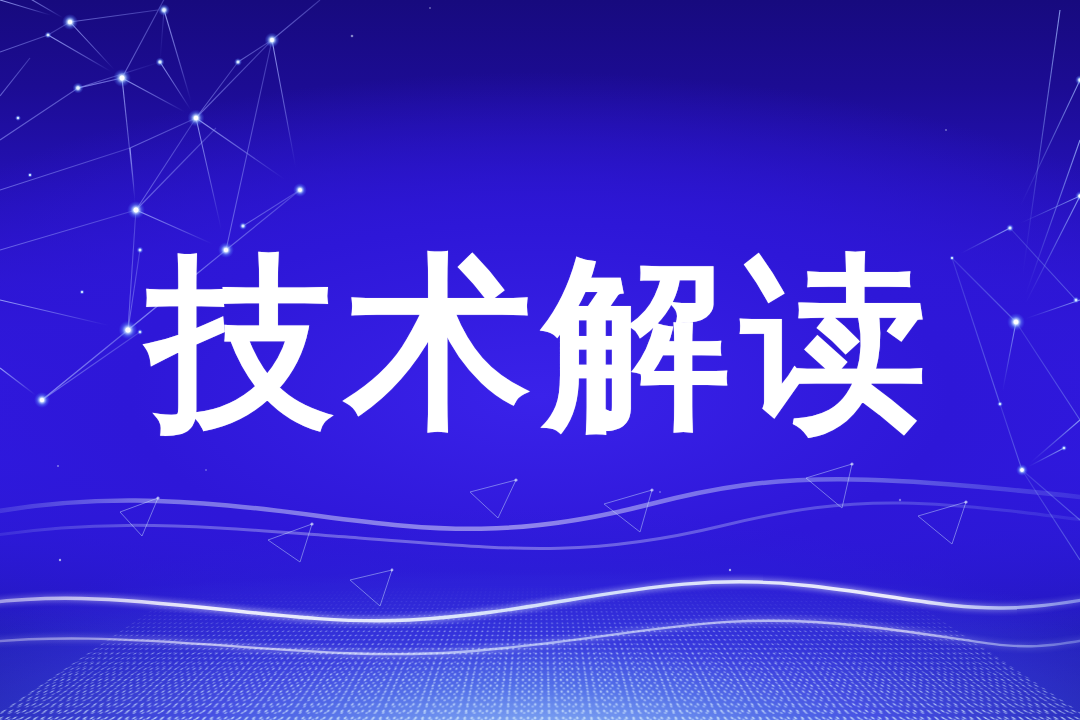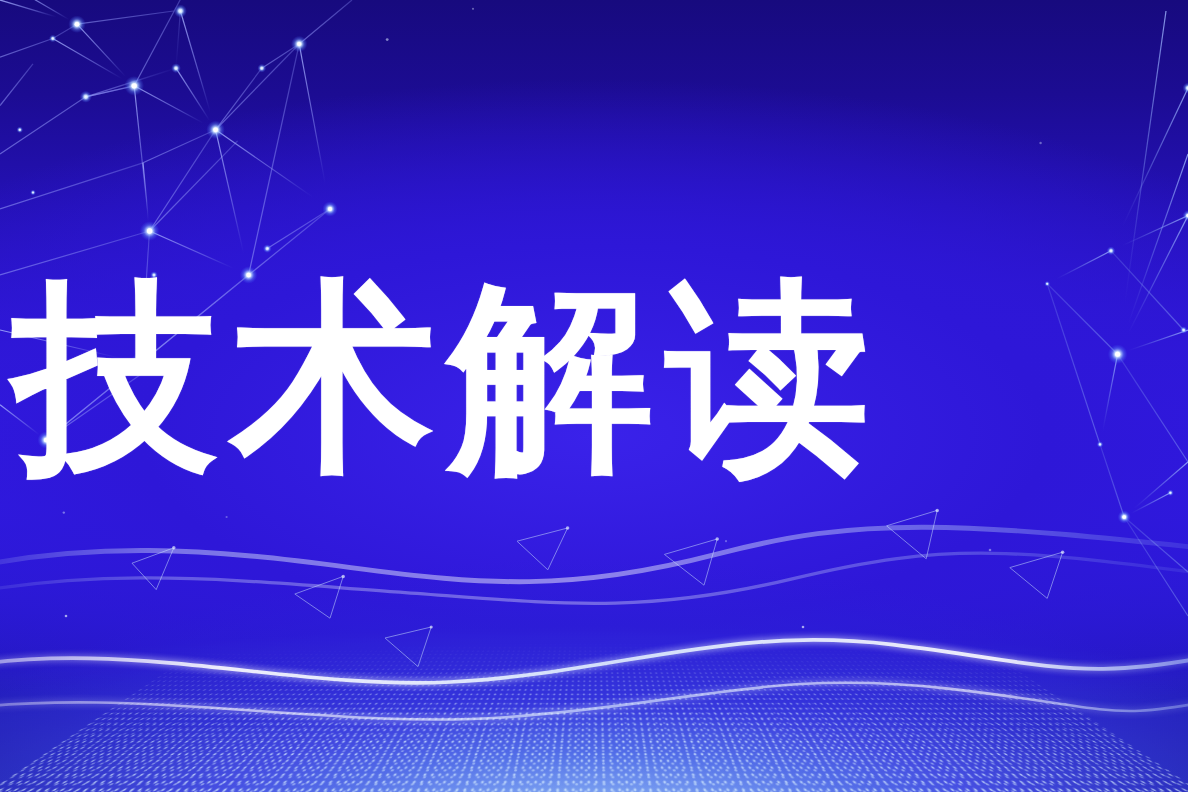--- a/index.html
+++ b/index.html
@@ -69,21 +69,21 @@
       rgba(190,232,255,.55) 0%,
       rgba(120,185,250,.34) 22%,
       rgba(70,120,235,.18) 44%,
       rgba(40,40,200,0) 72%);
     pointer-events:none;mix-blend-mode:screen;
   }
 
   
   .title-wrap{
     position:absolute;left:0;right:4px;top:248px;
-    display:flex;align-items:center;justify-content:flex-start;
+    display:flex;align-items:center;justify-content:center;
     pointer-events:none;
   }
   .title{
     margin:0;
     color:#ffffff;
     font-family:"DejaVu Sans","Liberation Sans",sans-serif;
     font-weight:700;
     font-size:186px;
     line-height:1.02;
     letter-spacing:12px;

